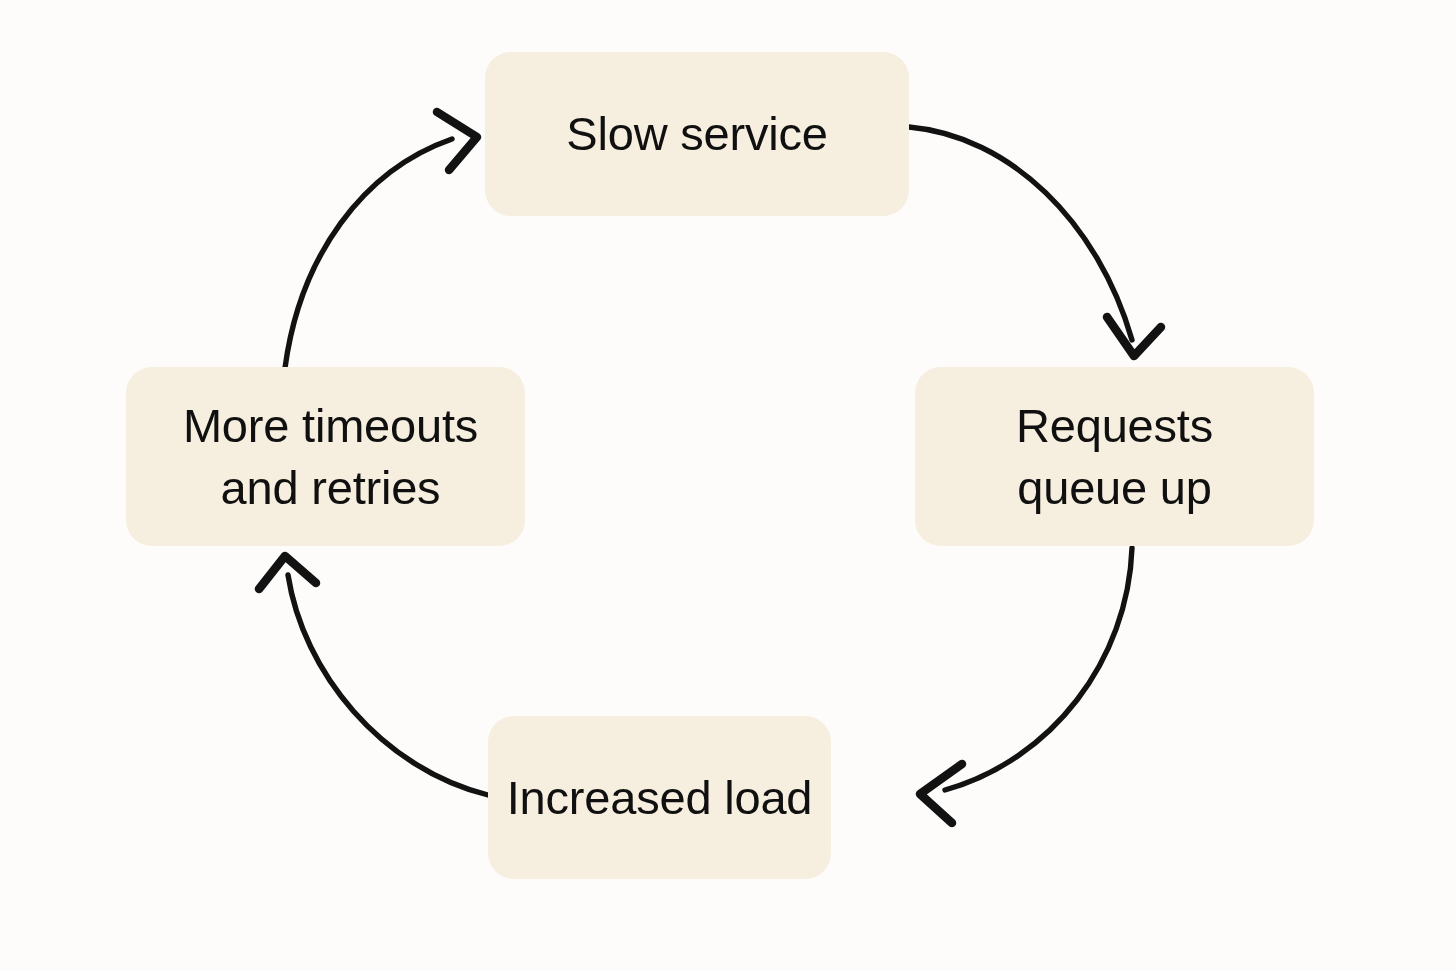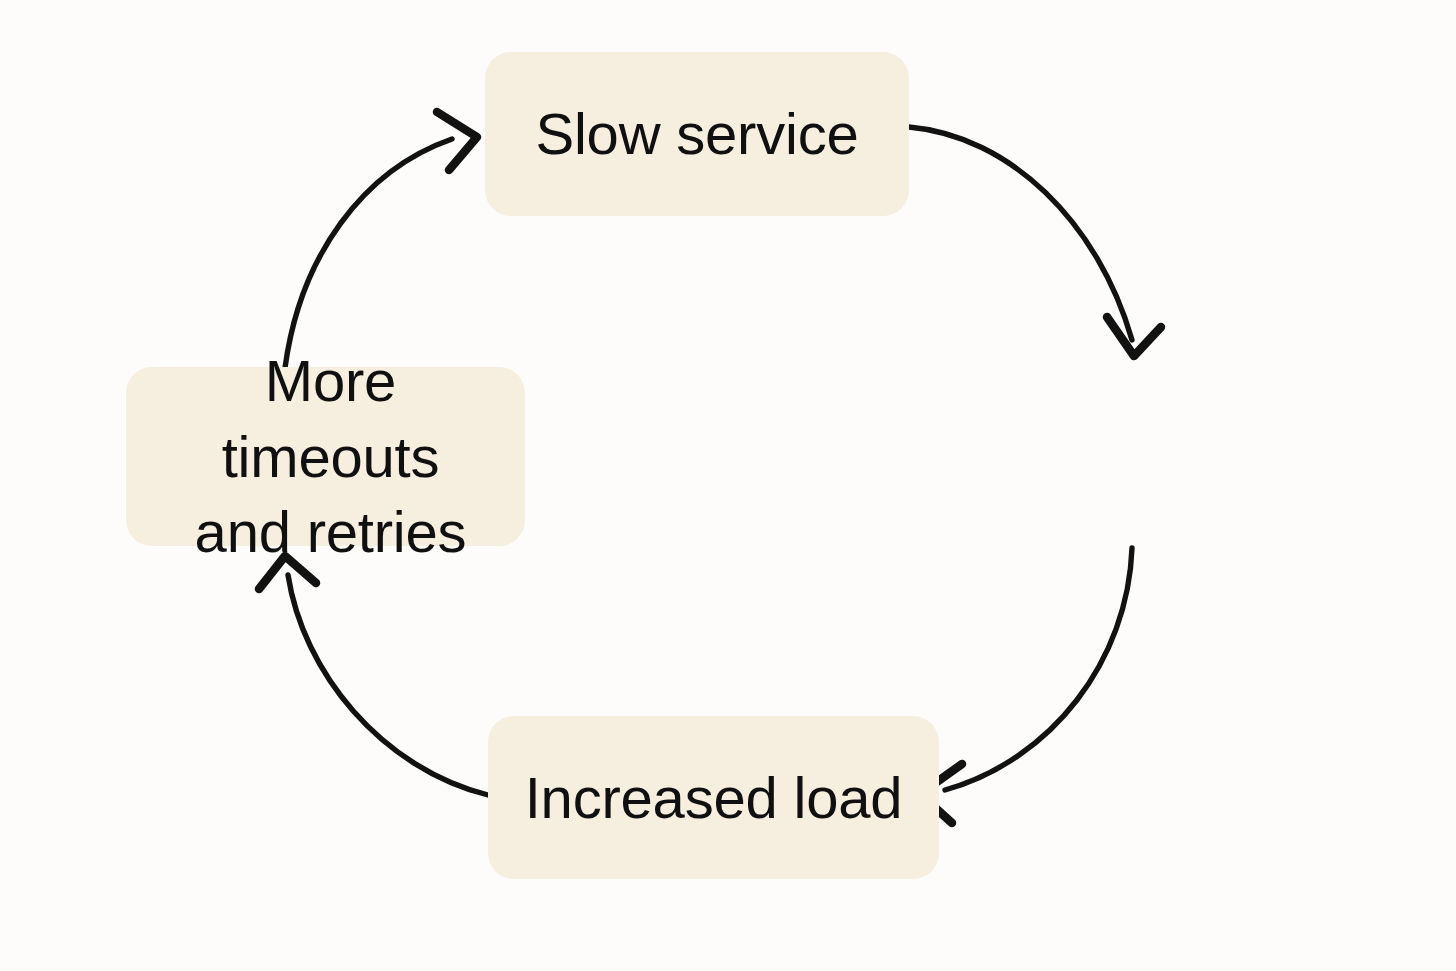--- a/index.html
+++ b/index.html
@@ -31,21 +31,21 @@
   .node {
     position: absolute;
     box-sizing: border-box;
     background: #F6EEDE;
     border-radius: 26px;
     display: flex;
     align-items: center;
     justify-content: center;
     text-align: center;
     color: #101010;
-    font-size: 58px;
+    font-size: 47px;
     font-weight: 400;
     line-height: 1.30;
     letter-spacing: -0.2px;
     padding: 6px 14px;
   }
   .node .node-label {
     display: block;
     white-space: pre-line;
   }
   #node-slow-service {
@@ -56,21 +56,21 @@
   }
   #node-requests-queue {
     left: 915px;
     top: 367px;
     width: 399px;
     height: 179px;
   }
   #node-increased-load {
     left: 488px;
     top: 716px;
-    width: 451px;
+    width: 343px;
     height: 163px;
   }
   #node-more-timeouts {
     left: 126px;
     top: 367px;
     width: 399px;
     height: 179px;
     padding-left: 24px;
   }
 </style>
@@ -99,20 +99,24 @@
     <g>
       <path d="M 285 368 C 300 256 363 170 452 139" fill="none" stroke="#121212" stroke-width="5.4" stroke-linecap="round"></path>
       <path d="M 437 112 L 477 137 L 449 170" fill="none" stroke="#121212" stroke-width="8.5" stroke-linecap="round" stroke-linejoin="round"></path>
     </g>
   </svg>
 
   <div class="node" id="node-slow-service">
     <span class="node-label">Slow service</span>
   </div>
 
+  <div class="node" id="node-requests-queue">
+    <span class="node-label">Requests
+queue up</span>
+  </div>
 
   <div class="node" id="node-increased-load">
     <span class="node-label">Increased load</span>
   </div>
 
   <div class="node" id="node-more-timeouts">
     <span class="node-label">More timeouts
 and retries</span>
   </div>
 

